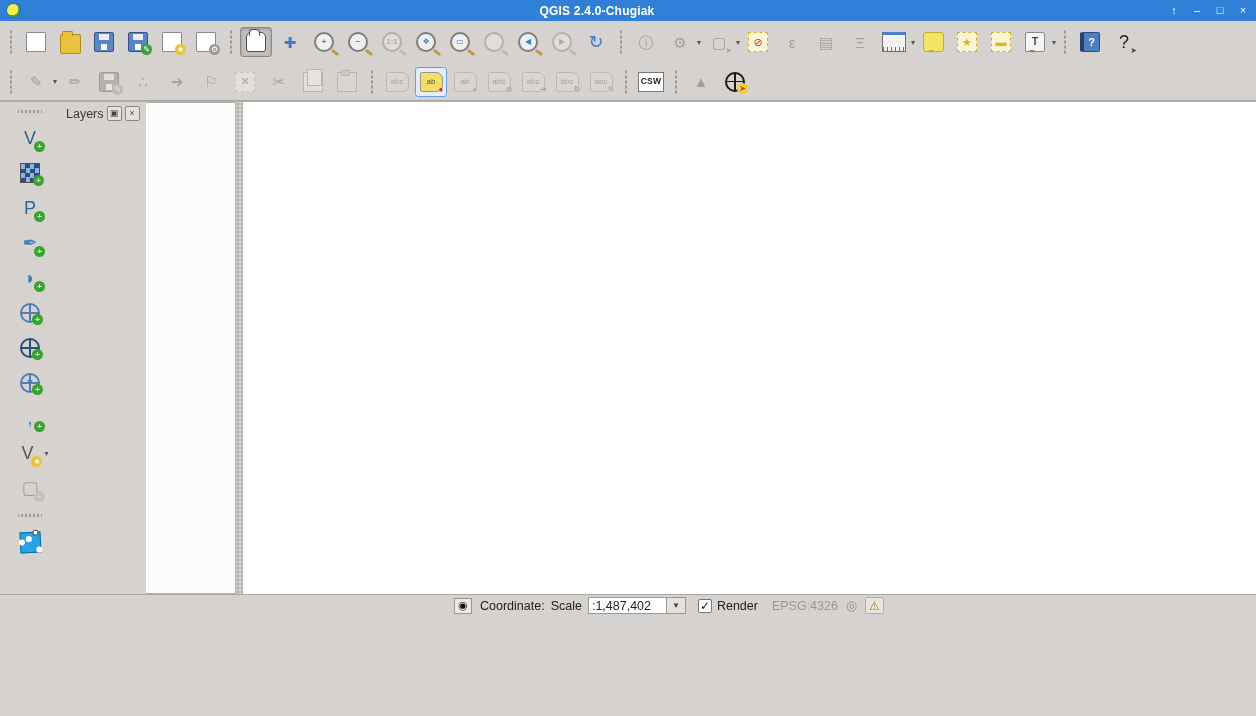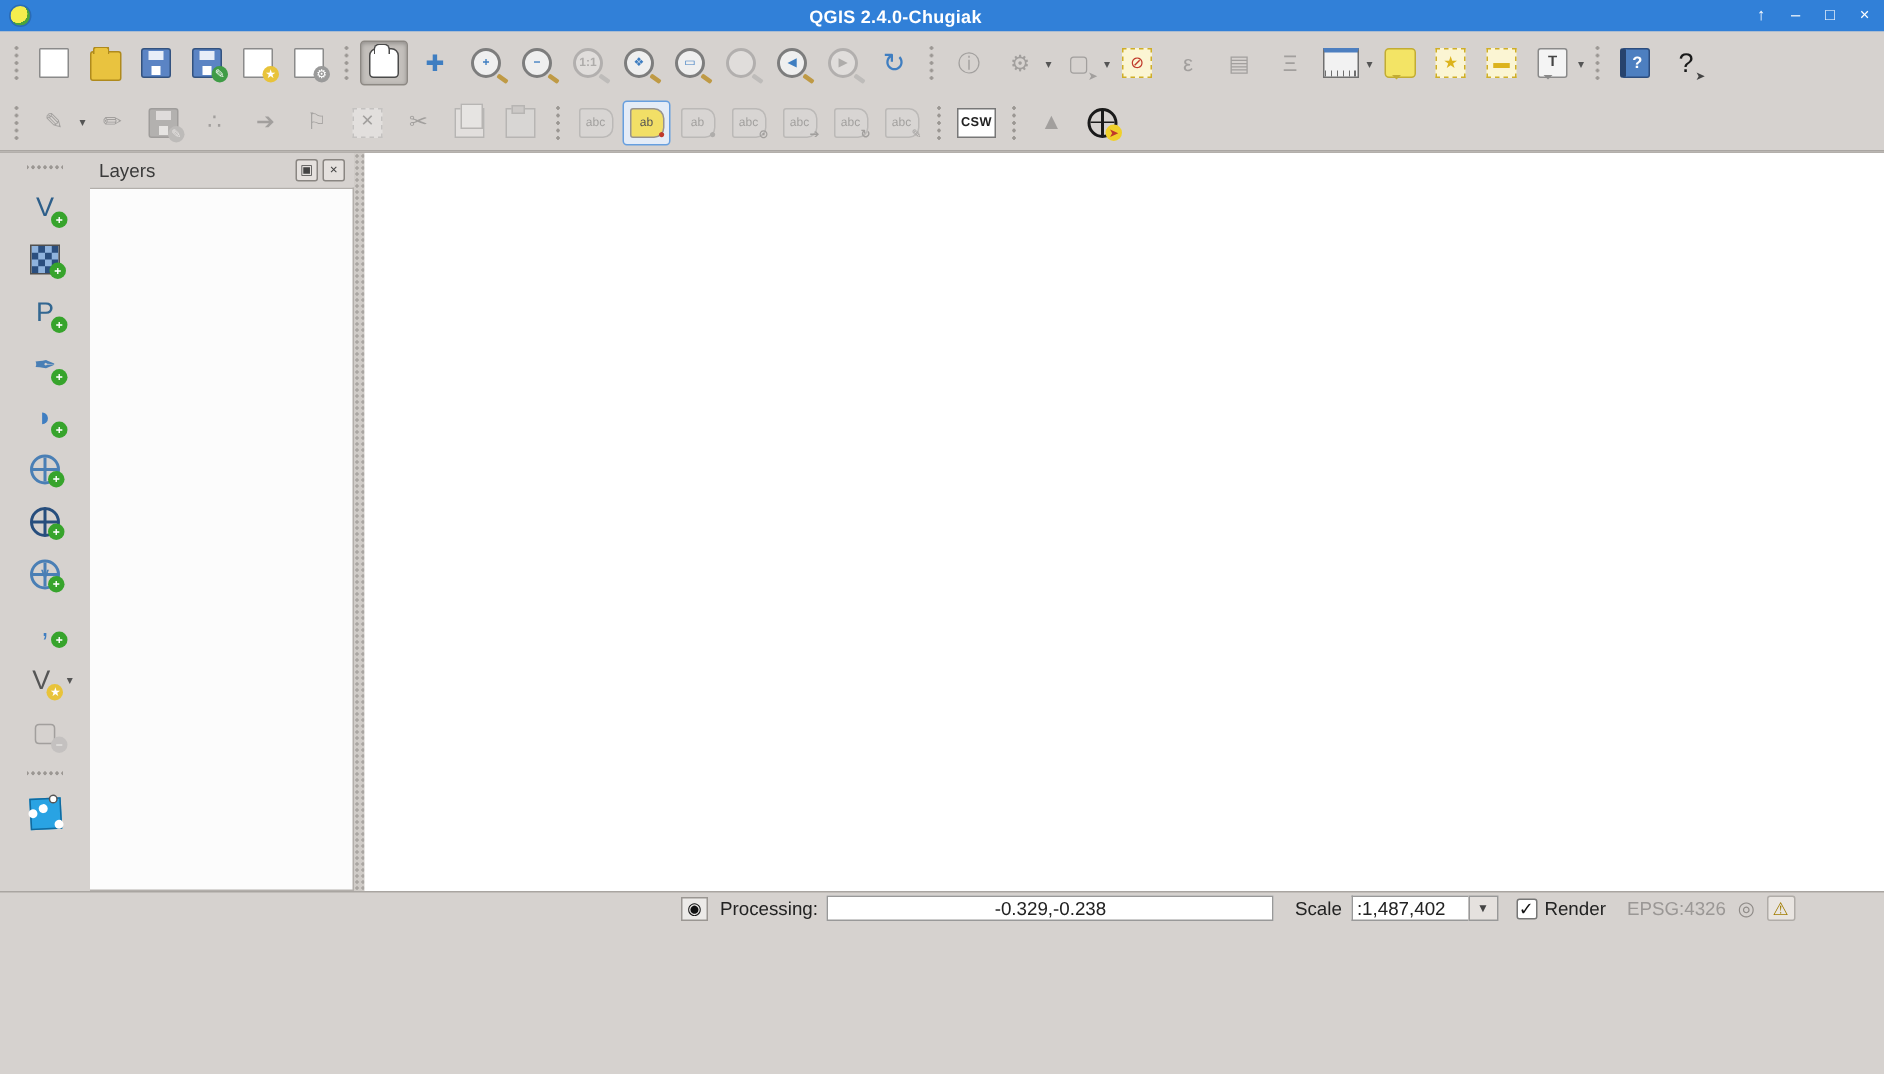--- a/index.html
+++ b/index.html
@@ -59,21 +59,21 @@
   .ic-ruler { width:24px; height:11px; background:#f2f2f2; border:1px solid #6f6f6f; border-top:3px solid #4d7fc0; background-image:repeating-linear-gradient(90deg,#6f6f6f 0 1px,transparent 1px 4px); background-size:100% 4px; background-repeat:no-repeat; background-position:bottom; }
   .ic-copy { width:13px; height:15px; background:#f4f4f4; border:1px solid #8a8a8a; position:relative; }
   .ic-copy::before { content:""; position:absolute; left:3px; top:-4px; width:13px; height:15px; background:#fff; border:1px solid #8a8a8a; }
   .ic-paste { width:15px; height:17px; background:#ddd; border:1px solid #8a8a8a; position:relative; }
   .ic-paste::before { content:""; position:absolute; top:-3px; left:3px; width:7px; height:4px; background:#bbb; border:1px solid #8a8a8a; }
 
   
   .main { flex:1; display:flex; min-height:0; border-top:1px solid #b3afab; }
   .left-toolbar { width:60px; background:#d6d2cf; display:flex; flex-direction:column; align-items:center; padding-top:2px; gap:5px; flex:0 0 auto; }
   .vbtn-row { display:flex; align-items:center; }
-  .layers-panel { width:176px; display:flex; flex-direction:column; flex:0 0 auto; }
+  .layers-panel { width:176px; display:flex; flex-direction:row; flex:0 0 auto; }
   .panel-header { height:23px; display:flex; align-items:center; padding:0 6px; background:#d6d2cf; }
   .panel-title { flex:1; font-size:12.5px; color:#3a3a3a; }
   .panel-btn { width:15px; height:15px; border:1px solid #8a8682; background:#e5e1de; font-size:9px; line-height:13px; text-align:center; color:#444; margin-left:3px; border-radius:2px; }
   .panel-body { flex:1; background:#fcfcfc; border:1px solid #b3afab; border-left:none; }
   .splitter { width:7px; background:#d0ccc8; background-image:radial-gradient(#aaa6a2 1px, transparent 1.2px); background-size:4px 4px; flex:0 0 auto; }
   .canvas { flex:1; background:#ffffff; }
 
   
   .statusbar { height:22px; background:#d6d2cf; border-top:1px solid #a9a5a1; display:flex; align-items:center; font-size:12.5px; color:#222; flex:0 0 auto; padding:0 6px; }
   .sb-spacer { width:448px; flex:0 0 auto; }
@@ -472,22 +472,21 @@
     </div>
 
     <div class="splitter"></div>
 
     <div class="canvas"></div>
   </div>
 
   <div class="statusbar">
     <span class="sb-spacer"></span>
     <span class="sb-mouse">◉</span>
-    <span class="sb-label">Processing:</span>
-    <input class="sb-input" value="-0.329,-0.238" style="">
+    <span class="sb-label">Coordinate:</span>
     <span class="sb-scale-wrap">
       <span class="sb-label">Scale</span>
       <input class="sb-scale-input" value=":1,487,402" style="">
       <span class="sb-scale-dd">▼</span>
     </span>
     <span class="sb-check">
       <span class="checkbox">✓</span>
       <span>Render</span>
     </span>
     <span class="sb-epsg">EPSG:4326</span>

